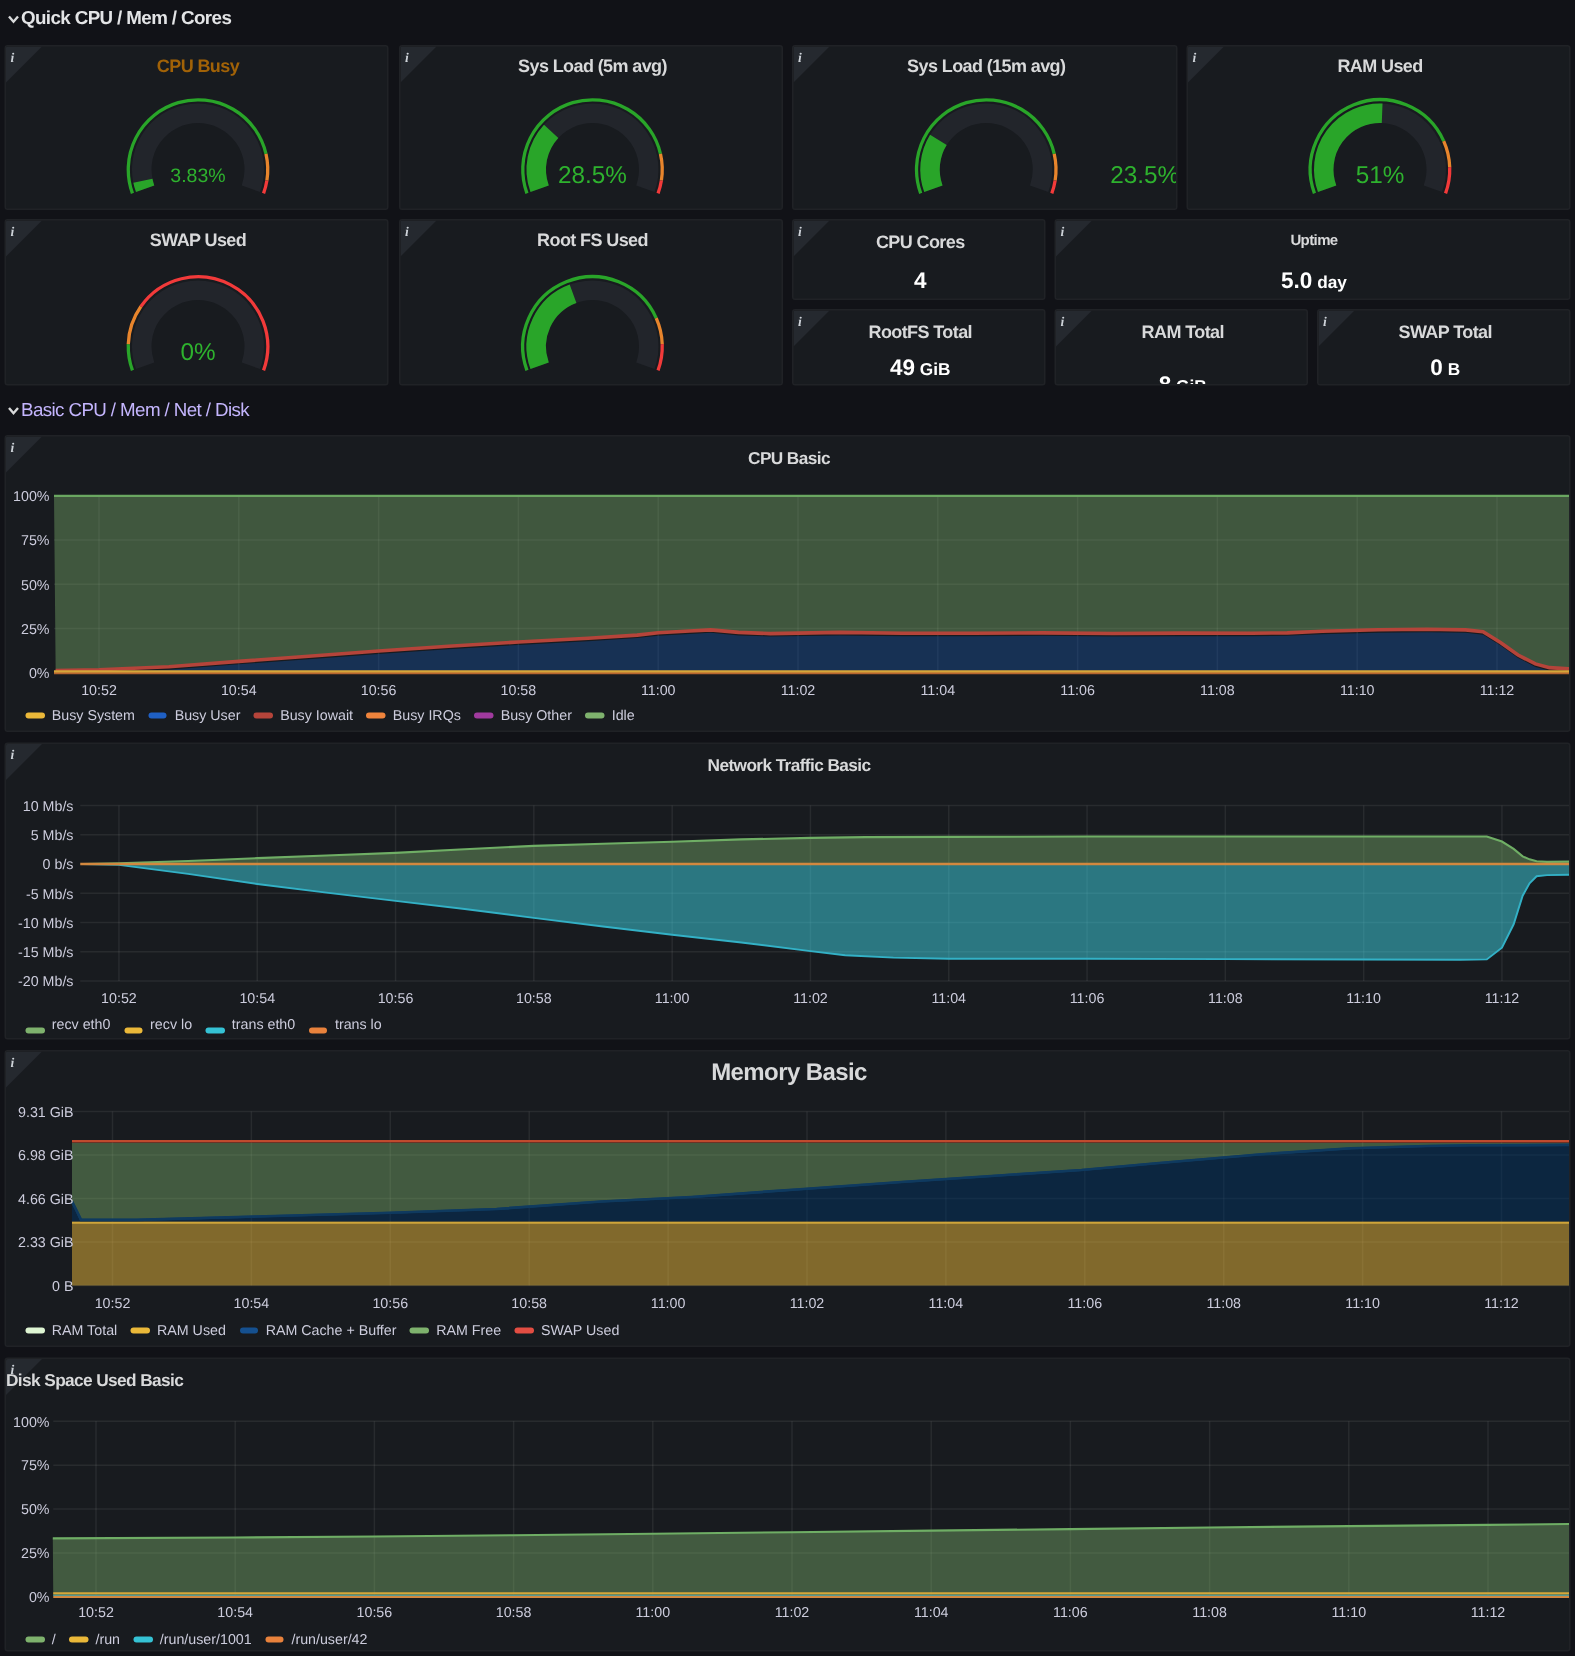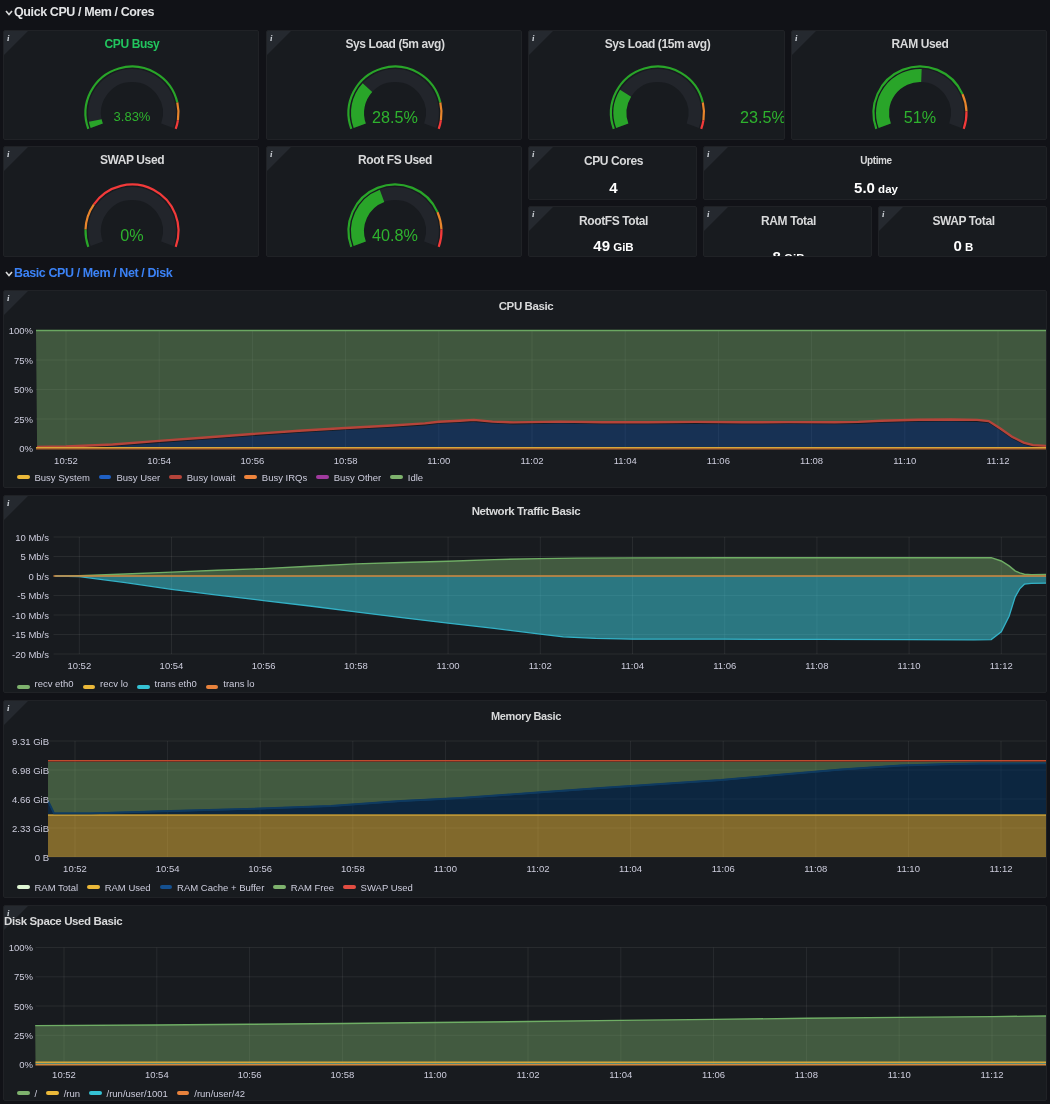--- a/index.html
+++ b/index.html
@@ -1,24 +1,24 @@
 <!DOCTYPE html>
 <html><head><meta charset="utf-8"><style>html,body{margin:0;padding:0}body{width:1050px;height:1104px;background:#111217;font-family:"Liberation Sans",sans-serif;position:relative;overflow:hidden}</style></head><body>
 <svg width="12" height="12" style="position:absolute;left:3px;top:7px">
     <polyline points="3,4 6,7.5 9,4" fill="none" stroke="#d8d9da" stroke-width="1.6"></polyline>
   </svg>
 <div style="position:absolute;left:14px;top:2px;height:20px;line-height:20px;font-weight:bold;font-size:12.5px;letter-spacing:-0.4px;color:#e3e4e6">Quick CPU / Mem / Cores</div>
 <svg width="12" height="12" style="position:absolute;left:3px;top:268px">
     <polyline points="3,4 6,7.5 9,4" fill="none" stroke="#d8d9da" stroke-width="1.6"></polyline>
   </svg>
-<div style="position:absolute;left:14px;top:263px;height:20px;line-height:20px;font-weight:bold;font-size:12.5px;letter-spacing:-0.4px;color:#3b82f6">Basic CPU / Mem / Net / Disk</div>
+<div style="position:absolute;left:14px;top:263px;height:20px;line-height:20px;font-weight:normal;font-size:12.5px;letter-spacing:-0.4px;color:#c4b5fd">Basic CPU / Mem / Net / Disk</div>
 <div style="position:absolute;left:3px;top:30px;width:256px;height:110px;background:#181b1f;border:1px solid #202226;border-radius:2px;box-sizing:border-box;overflow:hidden">
     <div style="position:absolute;left:0;top:0;width:0;height:0;border-top:24px solid #25292f;border-right:24px solid transparent"></div>
     <div style="position:absolute;left:3px;top:2px;font:italic bold 9px 'Liberation Serif',serif;color:#cfd4da">i</div>
-    <div style="position:absolute;left:0;top:4px;width:256px;height:18px;line-height:18px;text-align:center;font-weight:bold;font-size:12px;letter-spacing:-0.4px;color:#22c55e">CPU Busy</div>
+    <div style="position:absolute;left:0;top:4px;width:256px;height:18px;line-height:18px;text-align:center;font-weight:bold;font-size:12px;letter-spacing:-0.4px;color:#a16207">CPU Busy</div>
     <svg width="256" height="110" style="position:absolute;left:0;top:0">
       <path d="M 92.76 94.83 A 37.5 37.5 0 1 1 163.24 94.83" fill="none" stroke="#22252b" stroke-width="13" stroke-linecap="butt"></path>
       <path d="M 92.76 94.83 A 37.5 37.5 0 0 1 91.26 89.52" fill="none" stroke="#29a529" stroke-width="13" stroke-linecap="butt"></path>
       <path d="M 84.30 97.90 A 46.5 46.5 0 1 1 173.31 71.54" fill="none" stroke="#29a529" stroke-width="2.2" stroke-linecap="butt"></path>
       <path d="M 173.31 71.54 A 46.5 46.5 0 0 1 173.93 89.27" fill="none" stroke="#e8852c" stroke-width="2.2" stroke-linecap="butt"></path>
       <path d="M 173.93 89.27 A 46.5 46.5 0 0 1 171.70 97.90" fill="none" stroke="#f23a3a" stroke-width="2.2" stroke-linecap="butt"></path>
     </svg>
     <div style="position:absolute;left:0;top:74px;width:256px;height:24px;line-height:24px;text-align:center;font-size:13px;color:#2eb22e">3.83%</div>
   </div>
 <div style="position:absolute;left:266px;top:30px;width:256px;height:110px;background:#181b1f;border:1px solid #202226;border-radius:2px;box-sizing:border-box;overflow:hidden">
@@ -76,21 +76,20 @@
     <div style="position:absolute;left:0;top:0;width:0;height:0;border-top:24px solid #25292f;border-right:24px solid transparent"></div>
     <div style="position:absolute;left:3px;top:2px;font:italic bold 9px 'Liberation Serif',serif;color:#cfd4da">i</div>
     <div style="position:absolute;left:0;top:4px;width:256px;height:18px;line-height:18px;text-align:center;font-weight:bold;font-size:12px;letter-spacing:-0.4px;color:#d8d9da">Root FS Used</div>
     <svg width="256" height="111" style="position:absolute;left:0;top:0">
       <path d="M 92.76 96.83 A 37.5 37.5 0 1 1 163.24 96.83" fill="none" stroke="#22252b" stroke-width="13" stroke-linecap="butt"></path>
       <path d="M 92.76 96.83 A 37.5 37.5 0 0 1 115.03 48.82" fill="none" stroke="#29a529" stroke-width="13" stroke-linecap="butt"></path>
       <path d="M 84.30 99.90 A 46.5 46.5 0 0 1 170.48 65.09" fill="none" stroke="#29a529" stroke-width="2.2" stroke-linecap="butt"></path>
       <path d="M 170.48 65.09 A 46.5 46.5 0 0 1 174.47 82.38" fill="none" stroke="#e8852c" stroke-width="2.2" stroke-linecap="butt"></path>
       <path d="M 174.47 82.38 A 46.5 46.5 0 0 1 171.70 99.90" fill="none" stroke="#f23a3a" stroke-width="2.2" stroke-linecap="butt"></path>
     </svg>
-    <div style="position:absolute;left:0;top:76px;width:256px;height:24px;line-height:24px;text-align:center;font-size:16.2px;color:#2eb22e">40.8%</div>
   </div>
 <div style="position:absolute;left:528px;top:146px;width:169px;height:54px;background:#181b1f;border:1px solid #202226;border-radius:2px;box-sizing:border-box;overflow:hidden">
     <div style="position:absolute;left:0;top:0;width:0;height:0;border-top:24px solid #25292f;border-right:24px solid transparent"></div>
     <div style="position:absolute;left:3px;top:2px;font:italic bold 9px 'Liberation Serif',serif;color:#cfd4da">i</div>
     <div style="position:absolute;left:0;top:5px;width:169px;height:18px;line-height:18px;text-align:center;font-weight:bold;font-size:12px;letter-spacing:-0.4px;color:#d8d9da">CPU Cores</div>
     <div style="position:absolute;left:0;top:30px;width:169px;height:22px;line-height:22px;text-align:center"><span style="font-size:15px;font-weight:bold;color:#fff">4</span></div>
   </div>
 <div style="position:absolute;left:703px;top:146px;width:344px;height:54px;background:#181b1f;border:1px solid #202226;border-radius:2px;box-sizing:border-box;overflow:hidden">
     <div style="position:absolute;left:0;top:0;width:0;height:0;border-top:24px solid #25292f;border-right:24px solid transparent"></div>
     <div style="position:absolute;left:3px;top:2px;font:italic bold 9px 'Liberation Serif',serif;color:#cfd4da">i</div>
@@ -228,21 +227,21 @@
       <span style="margin-right:9px">recv lo</span>
       <span style="display:inline-block;width:12.5px;height:4px;border-radius:2px;background:#35c2d4;margin-right:5px"></span>
       <span style="margin-right:9px">trans eth0</span>
       <span style="display:inline-block;width:12.5px;height:4px;border-radius:2px;background:#E8823C;margin-right:5px"></span>
       <span style="margin-right:9px">trans lo</span>
     </div>
   </div>
 <div style="position:absolute;left:3px;top:700px;width:1044px;height:198px;background:#181b1f;border:1px solid #202226;border-radius:2px;box-sizing:border-box;overflow:hidden">
     <div style="position:absolute;left:0;top:0;width:0;height:0;border-top:24px solid #25292f;border-right:24px solid transparent"></div>
     <div style="position:absolute;left:3px;top:2px;font:italic bold 9px 'Liberation Serif',serif;color:#cfd4da">i</div>
-    <div style="position:absolute;left:0;top:6px;width:1044px;height:18px;line-height:18px;text-align:center;font-weight:bold;font-size:11px;letter-spacing:-0.4px;color:#d8d9da">Memory Basic</div>
+    <div style="position:absolute;left:0;top:6px;width:1044px;height:18px;line-height:18px;text-align:center;font-weight:bold;font-size:16px;letter-spacing:-0.4px;color:#d8d9da">Memory Basic</div>
     <svg width="1044" height="198" style="position:absolute;left:0;top:0">
       <line x1="44" y1="40" x2="1042" y2="40" stroke="rgba(255,255,255,0.07)" stroke-width="1"></line>
       <line x1="44" y1="69" x2="1042" y2="69" stroke="rgba(255,255,255,0.07)" stroke-width="1"></line>
       <line x1="44" y1="98" x2="1042" y2="98" stroke="rgba(255,255,255,0.07)" stroke-width="1"></line>
       <line x1="44" y1="127" x2="1042" y2="127" stroke="rgba(255,255,255,0.07)" stroke-width="1"></line>
       <line x1="44" y1="156" x2="1042" y2="156" stroke="rgba(255,255,255,0.07)" stroke-width="1"></line>
       <line x1="71.0" y1="40" x2="71.0" y2="156" stroke="rgba(255,255,255,0.07)" stroke-width="1"></line>
       <line x1="163.6" y1="40" x2="163.6" y2="156" stroke="rgba(255,255,255,0.07)" stroke-width="1"></line>
       <line x1="256.2" y1="40" x2="256.2" y2="156" stroke="rgba(255,255,255,0.07)" stroke-width="1"></line>
       <line x1="348.8" y1="40" x2="348.8" y2="156" stroke="rgba(255,255,255,0.07)" stroke-width="1"></line>

